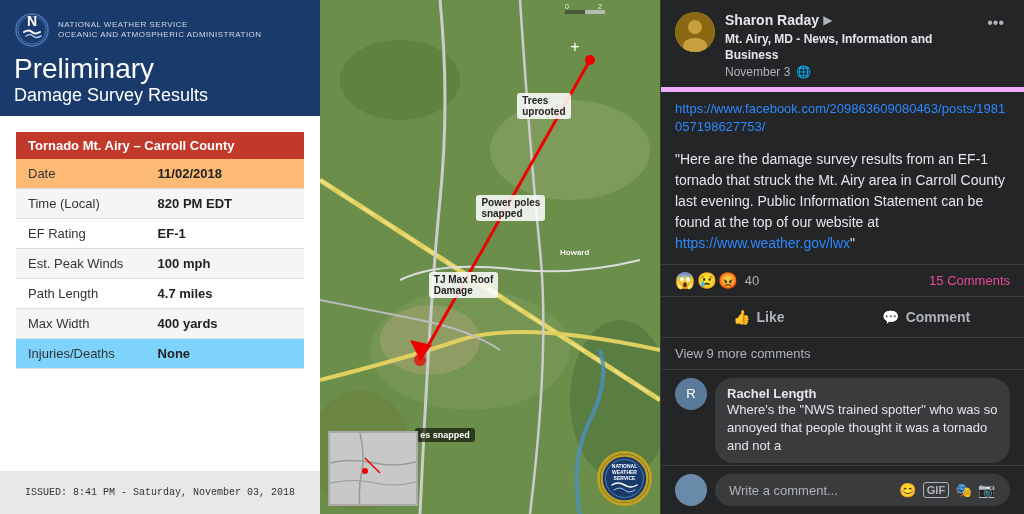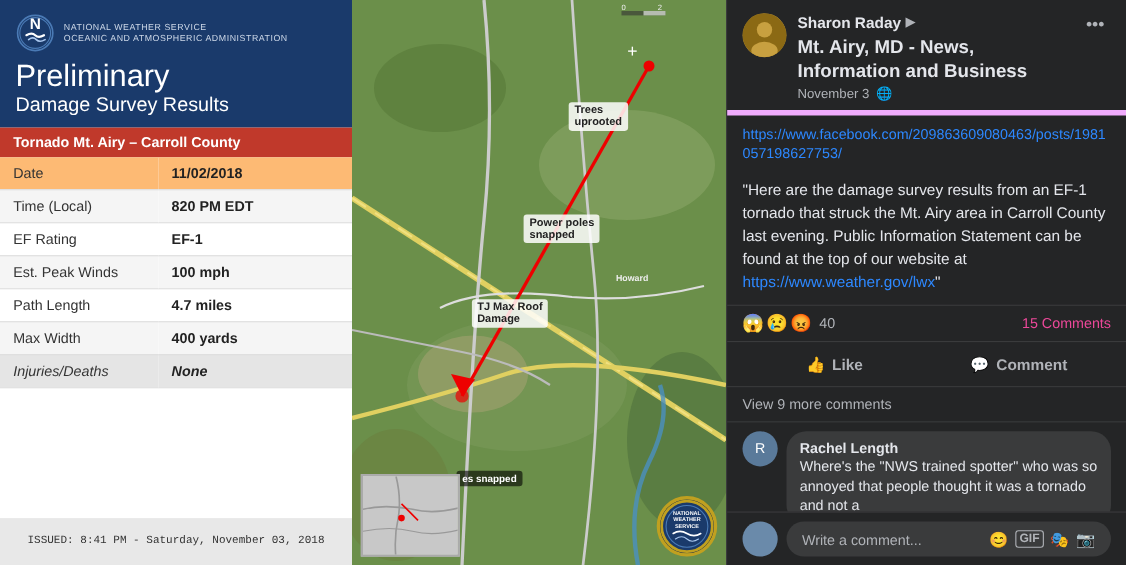--- a/index.html
+++ b/index.html
@@ -67,21 +67,21 @@
       line-height: 1.1;
       color: #fff;
     }
     .nws-subtitle {
       font-size: 18px;
       font-weight: 400;
       color: #fff;
     }
     .nws-table-section {
       flex: 1;
-      padding: 0;
+      padding: 16px;
     }
     .nws-county-header {
       background: #c0392b;
       color: #fff;
       font-weight: 700;
       font-size: 13px;
       padding: 6px 12px;
     }
     .nws-table {
       width: 100%;
@@ -213,21 +213,21 @@
       font-weight: 600;
       font-size: 14px;
       color: #e4e6eb;
     }
     .fb-arrow {
       color: #b0b3b8;
       font-size: 12px;
     }
     .fb-page-name {
       font-weight: 600;
-      font-size: 17px;
+      font-size: 12px;
       color: #e4e6eb;
       line-height: 1.3;
     }
     .fb-more-icon {
       color: #b0b3b8;
       font-size: 16px;
       cursor: pointer;
       padding: 2px 6px;
     }
     .fb-timestamp {
@@ -428,21 +428,21 @@
                 <td>100 mph</td>
               </tr>
               <tr style="background: rgb(255, 255, 255);">
                 <td>Path Length</td>
                 <td>4.7 miles</td>
               </tr>
               <tr style="background: rgb(245, 245, 245);">
                 <td>Max Width</td>
                 <td>400 yards</td>
               </tr>
-              <tr style="background: #e5e5e5; font-style: italic;">
+              <tr style="background: #7dd3fc;">
                 <td>Injuries/Deaths</td>
                 <td>None</td>
               </tr>
             </tbody>
         </table>
       </div>
 
       <div class="nws-footer">ISSUED: 8:41 PM - Saturday, November 03, 2018</div>
     </div>
 

